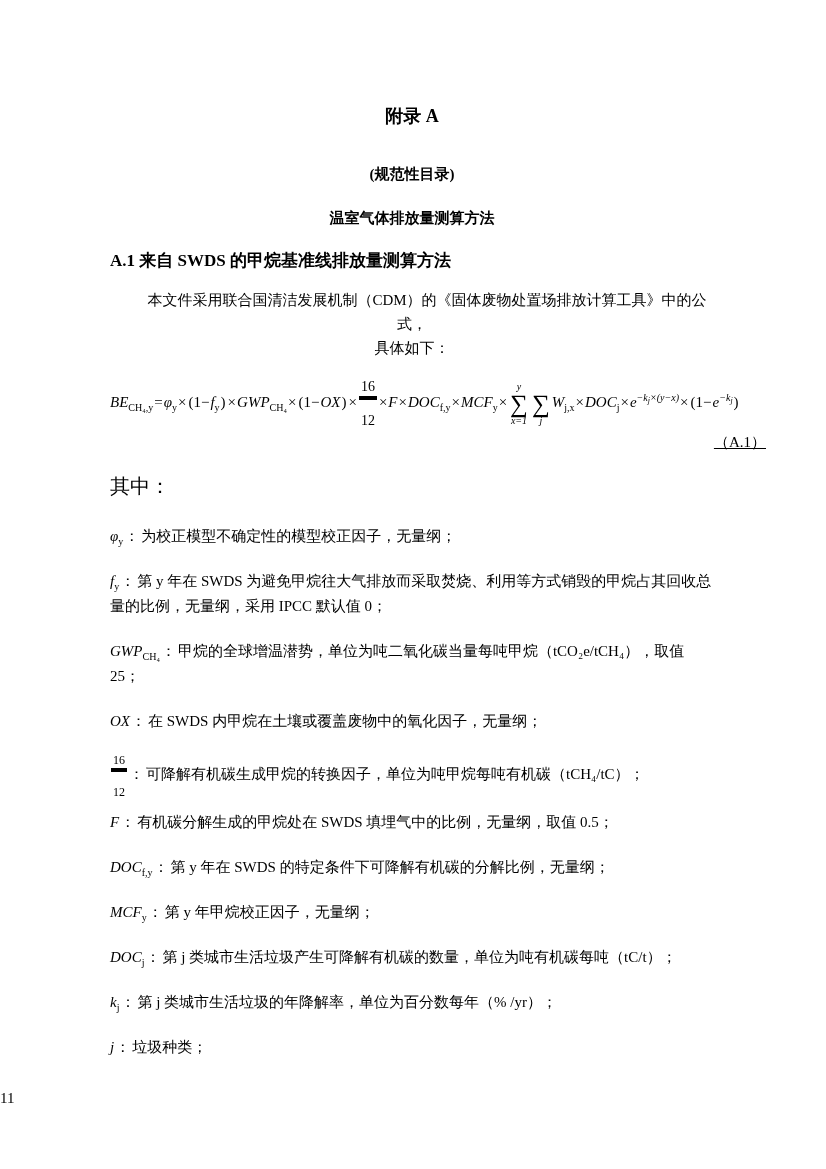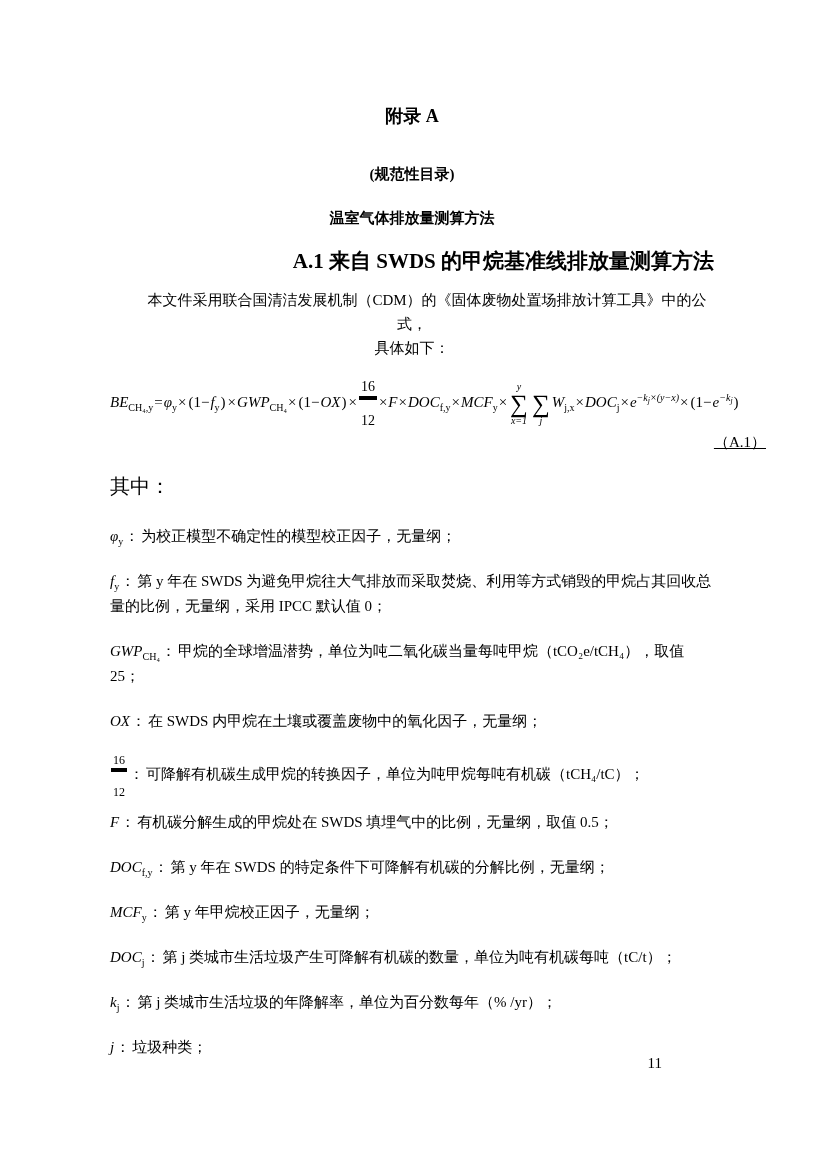--- a/index.html
+++ b/index.html
@@ -9,21 +9,21 @@
     font-family:"Liberation Serif","DejaVu Serif",serif;
     position:relative; overflow:hidden;
   }
   .page { padding:104px 112px 0 110px; }
 
   .center { text-align:center; }
   .appendix-title { font-size:18px; font-weight:bold; line-height:24px; margin:0; }
   .normative-label { font-size:15px; font-weight:bold; line-height:20px; margin:36px 0 0 0; }
   .doc-title { font-size:15px; font-weight:bold; line-height:20px; margin:24px 0 0 0; }
 
-  .a1-heading { font-size:21px; font-weight:bold; line-height:22px; margin:22px 0 0 0; text-align:right; }
+  .a1-heading { font-size:17px; font-weight:bold; line-height:22px; margin:22px 0 0 0; text-align:left; }
 
   .intro { font-size:15px; line-height:24px; margin:16px 0 0 0;text-align:center; }
   .intro .l1 { display:block; text-indent:2em; }
   .intro .l2 { display:block; }
 
   .formula {
     margin:20px 0 0 0; font-size:15px; white-space:nowrap;
     font-style:normal; line-height:1;
   }
   .v { font-style:italic; }
@@ -48,22 +48,22 @@
   .where-label { font-size:20px; line-height:24px; margin:22px 0 26px 0; }
 
   .def { font-size:15px; line-height:25px; margin:0 0 20px 0; }
   .def-tight { margin-bottom:12px; }
   .def .sym { font-style:italic; }
   .def .frac { font-size:12px; font-style:normal; }
   .def .colon { margin:0 2px 0 1px; }
   .def .txt { }
 
   .page-number {
-    position:absolute; top:1053px; left:0; width:662px;
-    text-align:right; font-size:15px; line-height:20px;
+    position:absolute; top:1088px; left:0; width:662px;
+    text-align:left; font-size:15px; line-height:20px;
   }
 </style>
 </head>
 <body>
 
 <div class="page">
 
   <p class="appendix-title center">附录 A</p>
   <p class="normative-label center">(规范性目录)</p>
   <p class="doc-title center">温室气体排放量测算方法</p>

